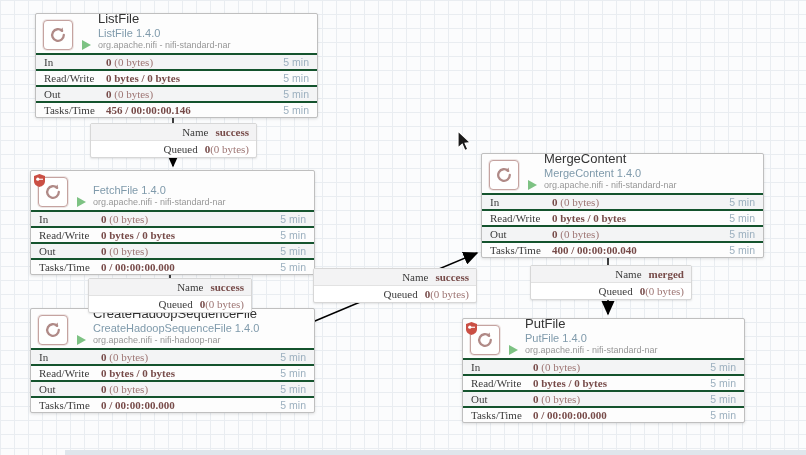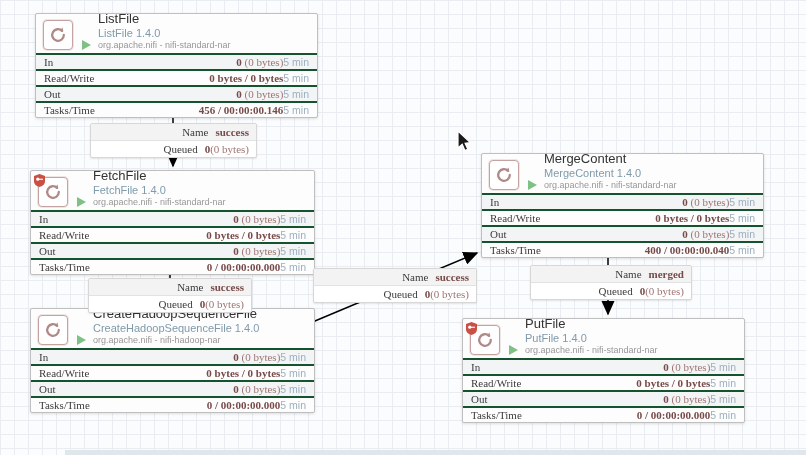--- a/index.html
+++ b/index.html
@@ -39,21 +39,21 @@
   .p-bundle{font-size:9px;color:#979797;}
 
   .p-row{
     display:flex;align-items:center;height:14px;
     border-top:2px solid #14532d;
     font-family:"Liberation Serif","DejaVu Serif",serif;
     font-size:11px;color:#3b3b3b;padding:0 8px;
   }
   .p-row.alt{background:#f3f4f5;}
   .s-label{width:62px;flex:none;}
-  .s-val{flex:1;white-space:nowrap;text-align:right;}
+  .s-val{flex:1;white-space:nowrap;}
   .v{color:#774b49;font-weight:bold;font-style:normal;}
   .vl{color:#9e7674;}
   .s-time{flex:none;color:#9cb0bf;font-family:"Liberation Sans",sans-serif;font-size:10.5px;}
 
   
   .conn-label{
     position:absolute;z-index:3;background:#fff;
     border:1px solid #d7d7d7;border-radius:2px;
     box-shadow:0 1px 2px rgba(0,0,0,.10);
     font-family:"Liberation Serif","DejaVu Serif",serif;font-size:11px;color:#3b3b3b;
@@ -125,21 +125,20 @@
           <path d="M14.6 2.6l.5 3.8-3.8-.5z" fill="#b08a87"></path>
         </svg>
       <span class="p-badge"><svg width="11" height="13" viewBox="0 0 11 13">
             <path d="M5.5 0L11 2v5c0 3.4-2.4 5.1-5.5 6C2.4 12.1 0 10.4 0 7V2z" fill="#ca4f44"></path>
             <circle cx="3.8" cy="5.2" r="1.6" fill="#fff"></circle>
             <rect x="5" y="4.7" width="4" height="1.1" fill="#fff"></rect>
           </svg></span>
     </div>
     <div class="p-run"></div>
     <div class="p-titles">
-      <div class="p-title">FetchFile</div>
       <div class="p-type">FetchFile 1.4.0</div>
       <div class="p-bundle">org.apache.nifi - nifi-standard-nar</div>
     </div>
   </div>
   <div class="p-row alt">
       <span class="s-label">In</span>
       <span class="s-val"><b class="v">0</b><span class="vl"> (0 bytes)</span></span>
       <span class="s-time">5 min</span>
     </div>
   <div class="p-row">

